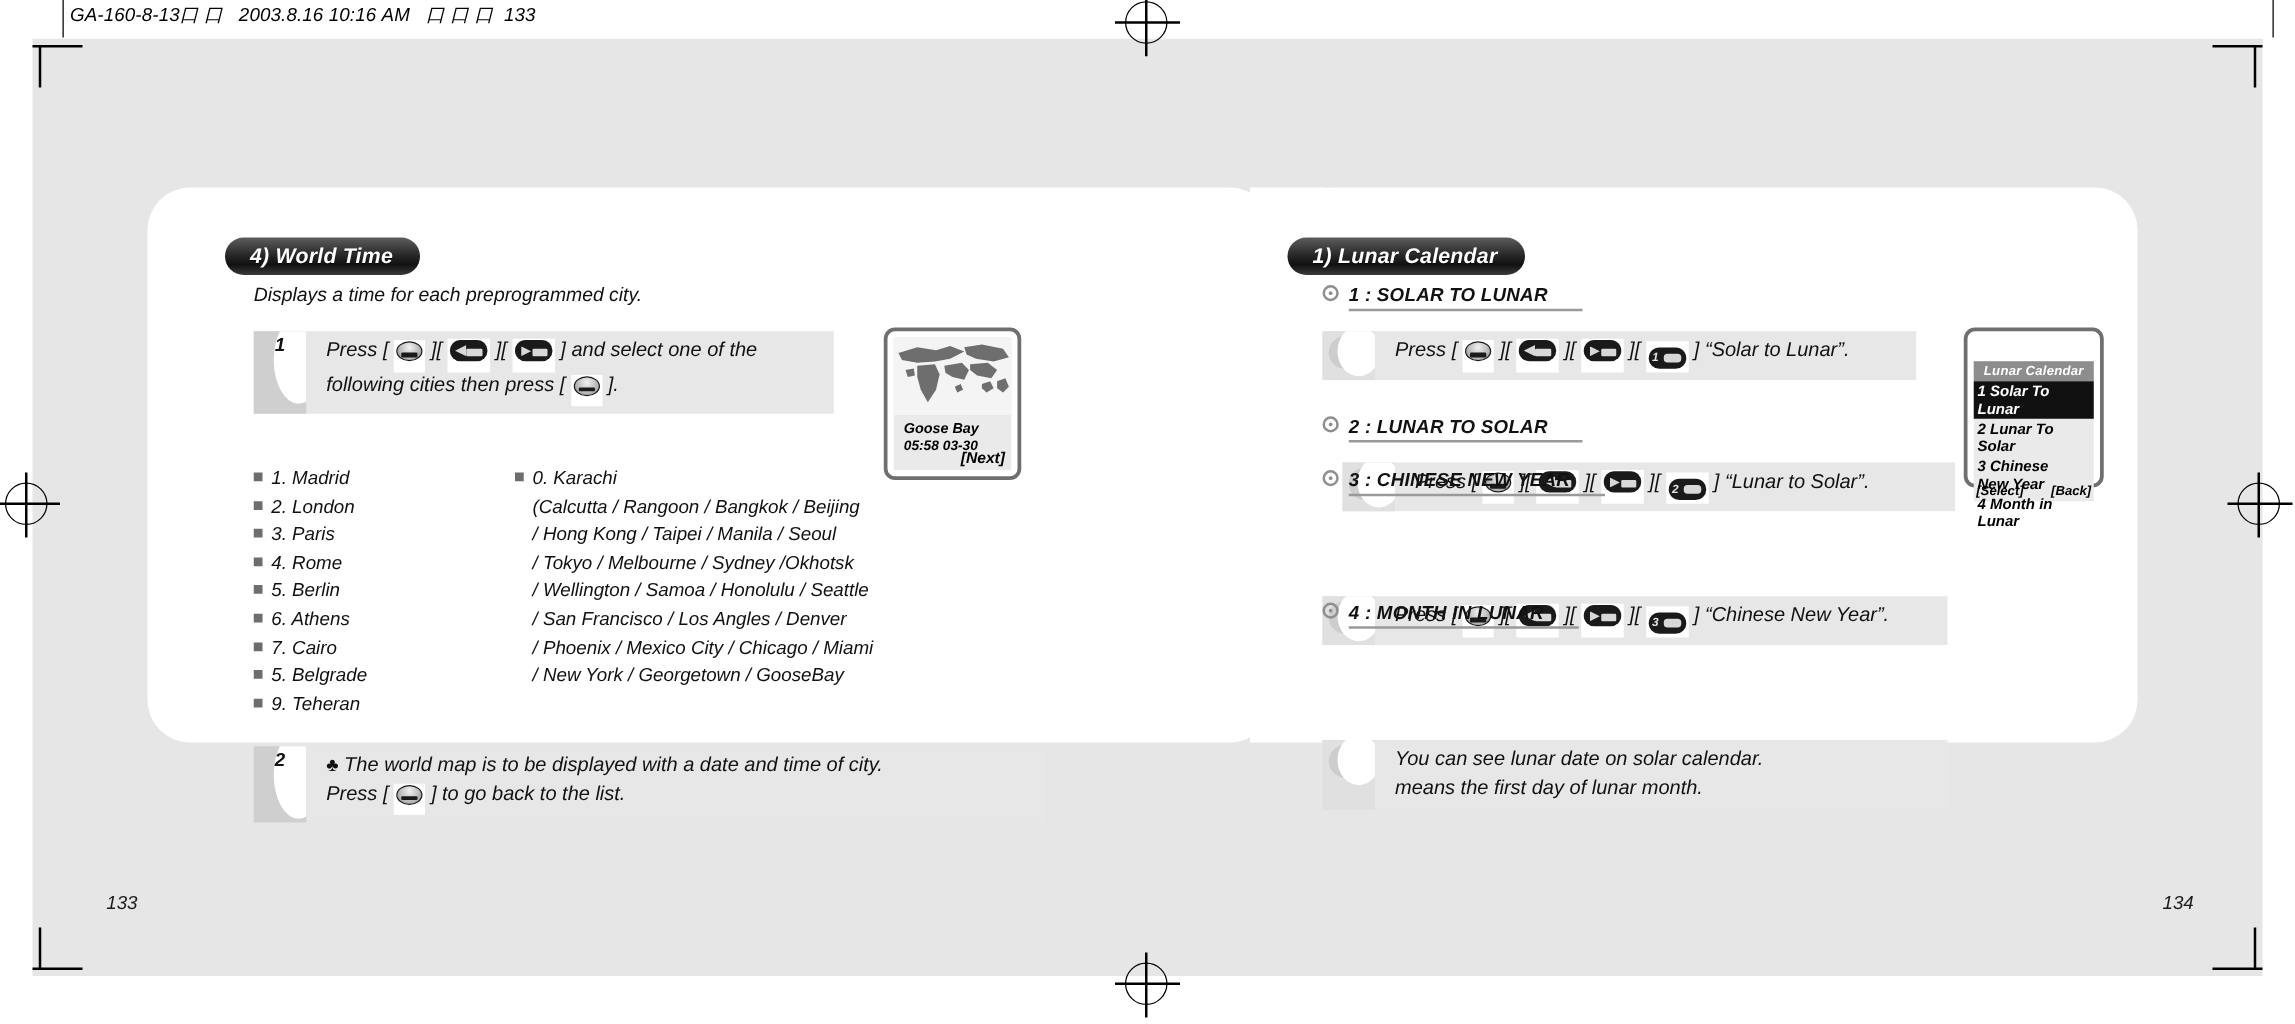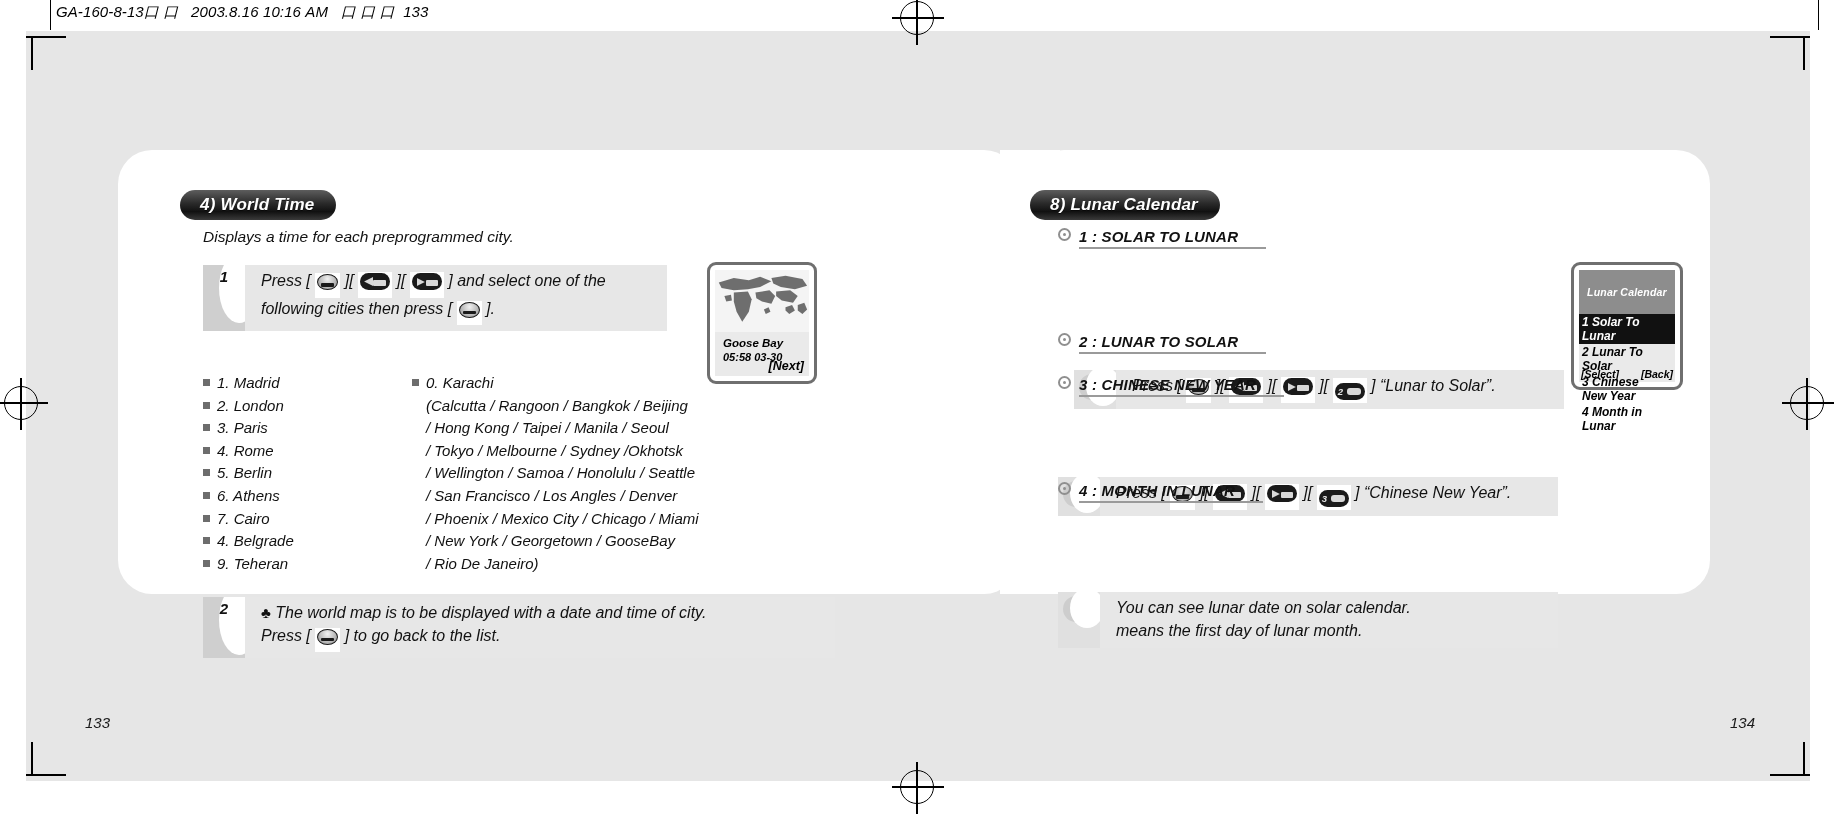--- a/index.html
+++ b/index.html
@@ -186,21 +186,21 @@
   .map {
     width: 100%; height: 62px; background: #f4f4f4;
     position: relative; overflow: hidden;
   }
   .lcd-city { font-size: 11.5px; font-weight: bold; color: #000; padding: 5px 0 0 8px; }
   .lcd-time { font-size: 11px; font-weight: bold; color: #000; padding: 2px 0 0 8px; }
   .lcd-next { position: absolute; right: 5px; bottom: 3px; font-size: 12.5px; font-weight: bold; color: #000; }
 
   .lcd2-title {
     background: #8d8d8d; color: #fff; font-weight: bold; font-size: 10.5px;
-    text-align: center; padding: 16px 0; letter-spacing: 0.2px;
+    text-align: center; padding: 2px 0; letter-spacing: 0.2px; margin-top: 19px;
   }
   .lcd2-item { font-size: 12px; font-weight: bold; color: #000; padding: 1px 16px 1px 3px; }
   .lcd2-item.sel { background: #111; color: #fff; }
   .lcd2-foot { position: absolute; left: 2px; right: 2px; bottom: 2px; display: flex; justify-content: space-between; font-size: 10.5px; font-weight: bold; }
 
   
   .pagenum {
     position: absolute; font-size: 15px; color: #1a1a1a;
   }
 
@@ -312,41 +312,40 @@
     <div class="cityrow">
         <span class="sq"></span>
         <span>6. Athens</span>
       </div>
     <div class="cityrow">
         <span class="sq"></span>
         <span>7. Cairo</span>
       </div>
     <div class="cityrow">
         <span class="sq"></span>
-        <span>4. Belgrade</span>
+        <span>5. Belgrade</span>
       </div>
     <div class="cityrow">
         <span class="sq"></span>
         <span>9. Teheran</span>
       </div>
   </div>
 
   <div class="citycol" style="left:412px; top:372px; width:350px;">
     <div class="cityrow">
         <span class="sq"></span>
         <span>0. Karachi</span>
       </div>
     <div class="cont">(Calcutta / Rangoon / Bangkok / Beijing</div>
     <div class="cont">/ Hong Kong / Taipei / Manila / Seoul</div>
     <div class="cont">/ Tokyo  / Melbourne / Sydney /Okhotsk</div>
     <div class="cont">/ Wellington / Samoa / Honolulu / Seattle</div>
     <div class="cont">/ San Francisco / Los Angles / Denver</div>
     <div class="cont">/ Phoenix / Mexico City / Chicago / Miami</div>
     <div class="cont">/ New York / Georgetown / GooseBay</div>
-    <div class="cont">/ Rio De Janeiro)</div>
   </div>
 
   <div class="stepbox" style="left:203px; top:597px; width:632px;">
     <div class="stepnum">
       <span>2</span>
     </div>
     <div class="steptext">
       <div class="note-line">
         <span class="bullet">♣</span>
         <span>The world map is to be displayed with a date and time of city.</span>
@@ -355,29 +354,42 @@
         <span>Press [</span>
         <span class="keyicon"><span class="k-round"></span></span>
         <span>] to go back to the list.</span>
       </div>
     </div>
   </div>
 
   <div class="pagenum" style="left:85px; top:714px;">133</div>
 
   <div class="pill" style="left:1030px; top:190px;">
-    <span>8) Lunar Calendar</span>
+    <span>1) Lunar Calendar</span>
   </div>
 
   <div class="subhead" style="left:1058px; top:228px;">
     <span class="dot"></span>
     <span class="lbl">1 : SOLAR TO LUNAR</span>
   </div>
   <div class="stepbox" style="left:1058px; top:265px; width:475px;">
     <div class="stepcircle"></div>
+    <div class="steptext">
+      <div class="note-line">
+        <span>Press [</span>
+        <span class="keyicon"><span class="k-round"></span></span>
+        <span>][</span>
+        <span class="keyicon"><span class="k-nav"></span></span>
+        <span>][</span>
+        <span class="keyicon"><span class="k-navr"></span></span>
+        <span>][</span>
+        <span class="keyicon"><span class="k-num">1<i></i></span></span>
+        <span>] “Solar to Lunar”.</span>
+      </div>
+    </div>
   </div>
 
   <div class="subhead" style="left:1058px; top:333px;">
     <span class="dot"></span>
     <span class="lbl">2 : LUNAR TO SOLAR</span>
   </div>
   <div class="stepbox" style="left:1058px; top:370px; width:490px;margin-left:16px;">
     <div class="stepcircle"></div>
     <div class="steptext">
       <div class="note-line">

